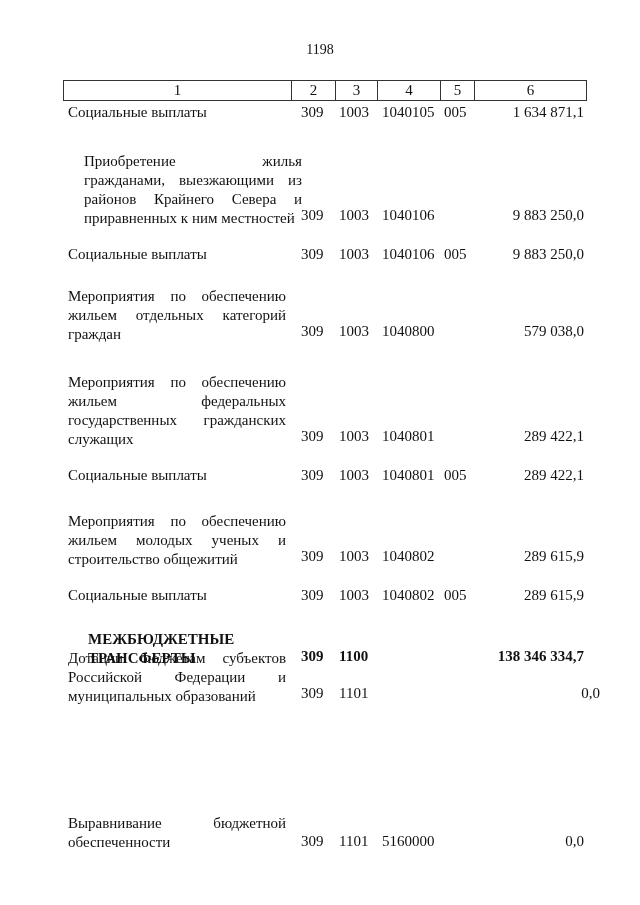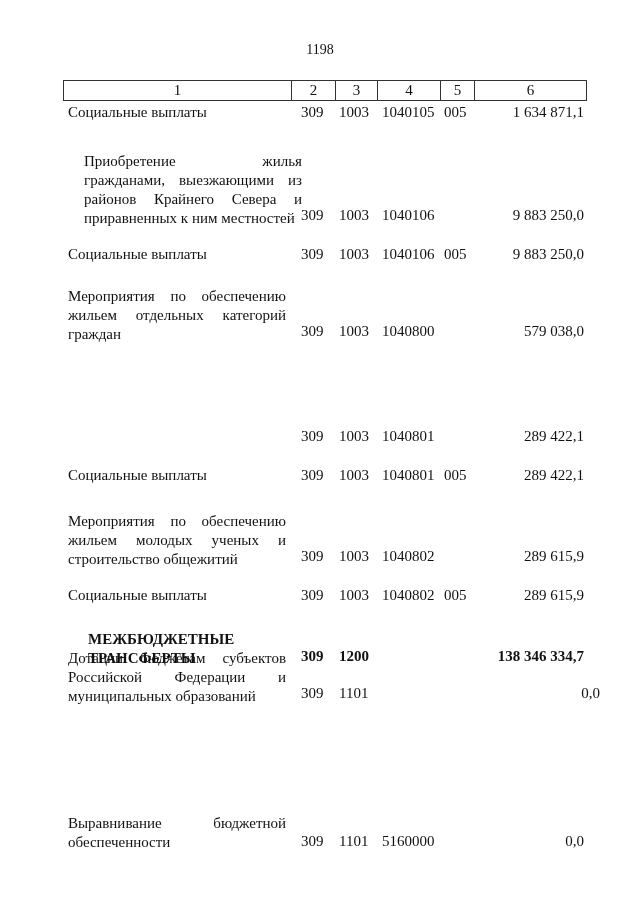--- a/index.html
+++ b/index.html
@@ -64,20 +64,21 @@
 <div class="row" style="top:288px;height:53px;">
   <div class="desc" style="top:-1px;">Мероприятия по обеспечению жильем отдельных категорий граждан</div>
   <span class="val v2">309</span>
   <span class="val v3">1003</span>
   <span class="val v4">1040800</span>
   <span class="val v5"></span>
   <span class="val v6">579 038,0</span>
 </div>
 
 <div class="row" style="top:374px;height:72px;">
+  <div class="desc" style="top:-1px;">Мероприятия по обеспечению жильем федеральных государственных гражданских служащих</div>
   <span class="val v2">309</span>
   <span class="val v3">1003</span>
   <span class="val v4">1040801</span>
   <span class="val v5"></span>
   <span class="val v6">289 422,1</span>
 </div>
 
 <div class="row" style="top:466px;height:19px;">
   <div class="desc" style="bottom:0;">Социальные выплаты</div>
   <span class="val v2">309</span>
@@ -101,21 +102,21 @@
   <span class="val v2">309</span>
   <span class="val v3">1003</span>
   <span class="val v4">1040802</span>
   <span class="val v5">005</span>
   <span class="val v6">289 615,9</span>
 </div>
 
 <div class="row bold" style="top:630px;height:36px;">
   <div class="desc" style="top:0;width:170px;text-align:left;margin-left:20px;">МЕЖБЮДЖЕТНЫЕ ТРАНСФЕРТЫ</div>
   <span class="val v2">309</span>
-  <span class="val v3">1200</span>
+  <span class="val v3">1100</span>
   <span class="val v4"></span>
   <span class="val v5"></span>
   <span class="val v6">138 346 334,7</span>
 </div>
 
 <div class="row" style="top:650px;height:53px;padding-left:16px;">
   <div class="desc" style="top:-1px;">Дотации бюджетам субъектов Российской Федерации и муниципальных образований</div>
   <span class="val v2">309</span>
   <span class="val v3">1101</span>
   <span class="val v4"></span>

